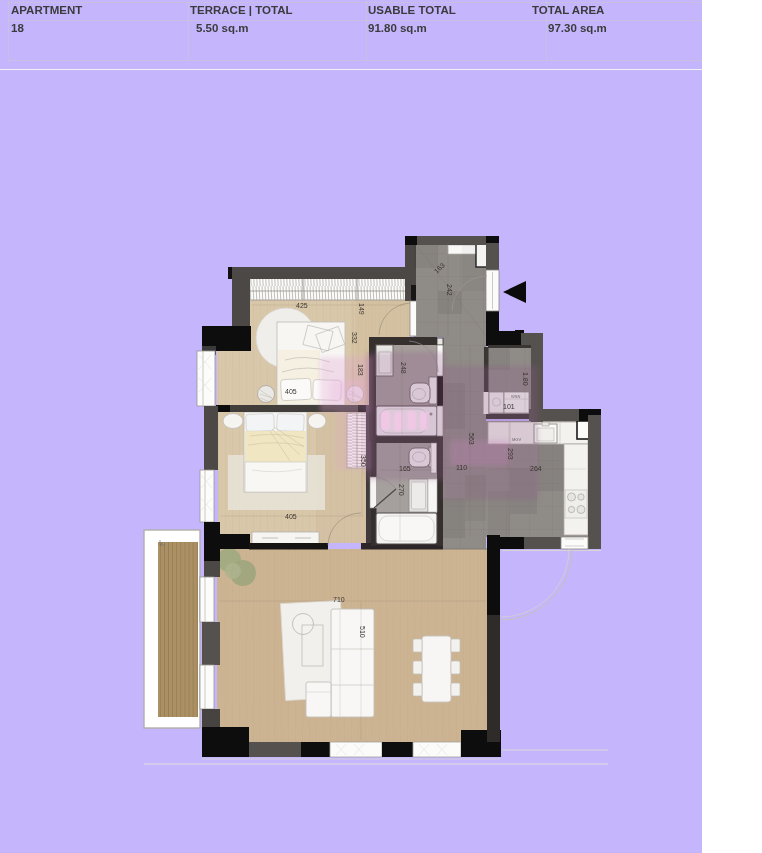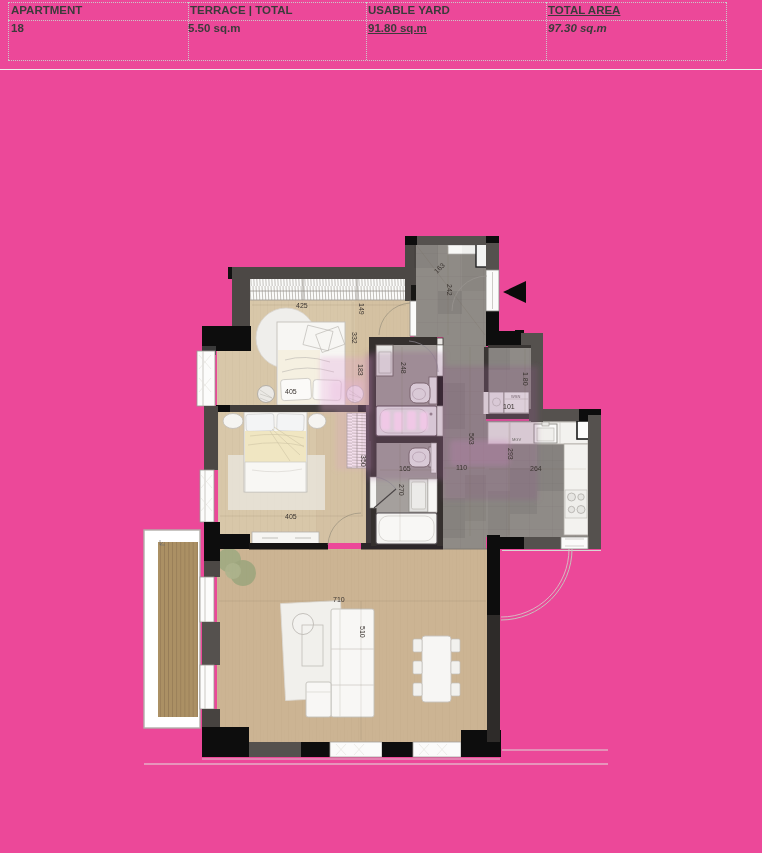--- a/index.html
+++ b/index.html
@@ -1,16 +1,16 @@
 <!DOCTYPE html>
 <html><head>
 <meta charset="utf-8">
 <style>
   html,body{margin:0;padding:0;background:#ffffff;}
-  #page{position:relative;width:762px;height:853px;background:#ec4899;overflow:hidden;
+  #page{position:relative;width:702px;height:853px;background:#c4b5fd;overflow:hidden;
         font-family:"Liberation Sans", sans-serif;}
   .hd{position:absolute;font-weight:bold;color:#3b3b3b;font-size:11.5px;white-space:nowrap;}
   .dotv{position:absolute;border-left:1px dotted #c9c9c9;width:0;}
   .doth{position:absolute;border-top:1px dotted #c9c9c9;height:0;}
 </style>
 </head>
 <body>
 <div id="page">
 
   <div class="doth" style="left:8px;top:2px;width:718px;"></div>
@@ -22,29 +22,29 @@
   <div class="dotv" style="left:546px;top:2px;height:58px;"></div>
   <div class="dotv" style="left:726px;top:2px;height:58px;"></div>
   <div class="doth" style="left:0px;top:69px;width:762px;border-top:1px solid #efefed;"></div>
 
   <div class="hd" style="left:11px;top:4px;">APARTMENT</div>
 
   <div class="hd" style="left:11px;top:22px;">18</div>
 
   <div class="hd" style="left:190px;top:4px;">TERRACE | TOTAL</div>
 
-  <div class="hd" style="left:188px;top:22px;">5.50 sq.m</div>
-
-  <div class="hd" style="left:368px;top:4px;">USABLE YARD</div>
-
-  <div class="hd" style="left:368px;top:22px;text-decoration:underline;">91.80 sq.m</div>
-
-  <div class="hd" style="left:548px;top:4px;text-decoration:underline;">TOTAL AREA</div>
-
-  <div class="hd" style="left:548px;top:22px;font-style:italic;">97.30 sq.m</div>
+  <div class="hd" style="left:196px;top:22px;">5.50 sq.m</div>
+
+  <div class="hd" style="left:368px;top:4px;">USABLE TOTAL</div>
+
+  <div class="hd" style="left:368px;top:22px;">91.80 sq.m</div>
+
+  <div class="hd" style="left:532px;top:4px;">TOTAL AREA</div>
+
+  <div class="hd" style="left:548px;top:22px;">97.30 sq.m</div>
 
   <svg id="plan" width="762" height="853" viewBox="0 0 762 853" style="position:absolute;left:0;top:0;">
   <defs>
     <pattern id="hatchV" width="3" height="22" patternUnits="userSpaceOnUse">
       <line x1="1" y1="0" x2="2.2" y2="22" stroke="#9b968f" stroke-width="0.6"></line>
     </pattern>
     <pattern id="hatchH" width="22" height="3" patternUnits="userSpaceOnUse">
       <line x1="0" y1="1" x2="22" y2="2.2" stroke="#9b968f" stroke-width="0.6"></line>
     </pattern>
     <pattern id="grain" width="7" height="90" patternUnits="userSpaceOnUse">

